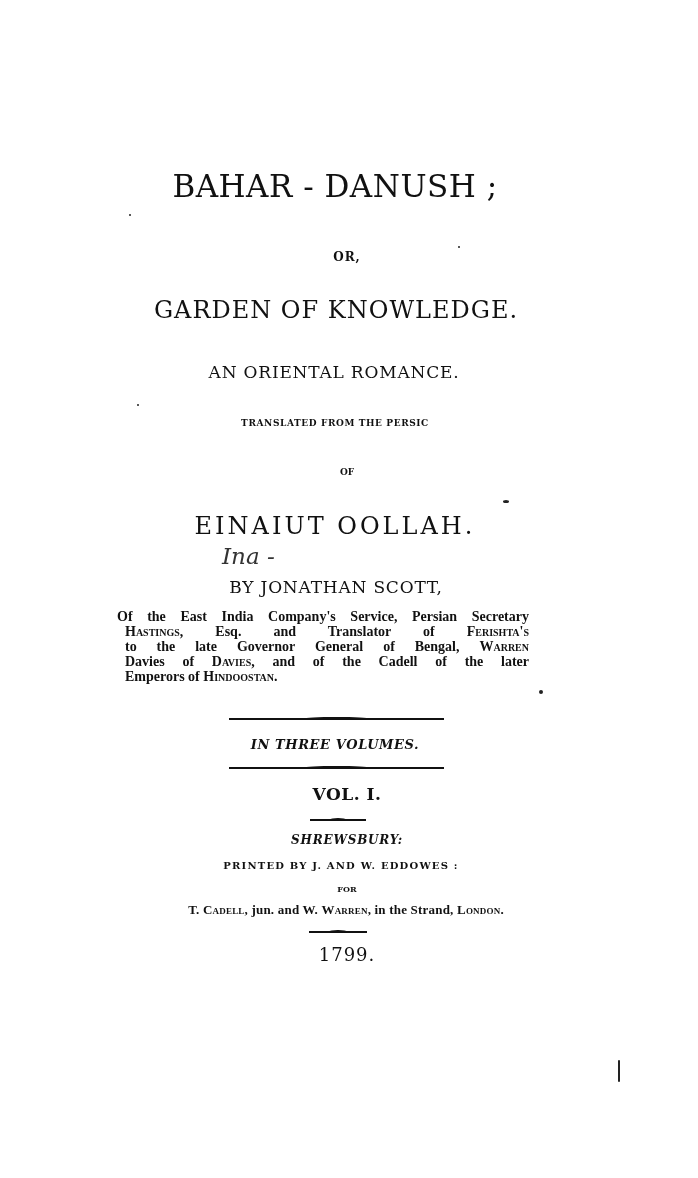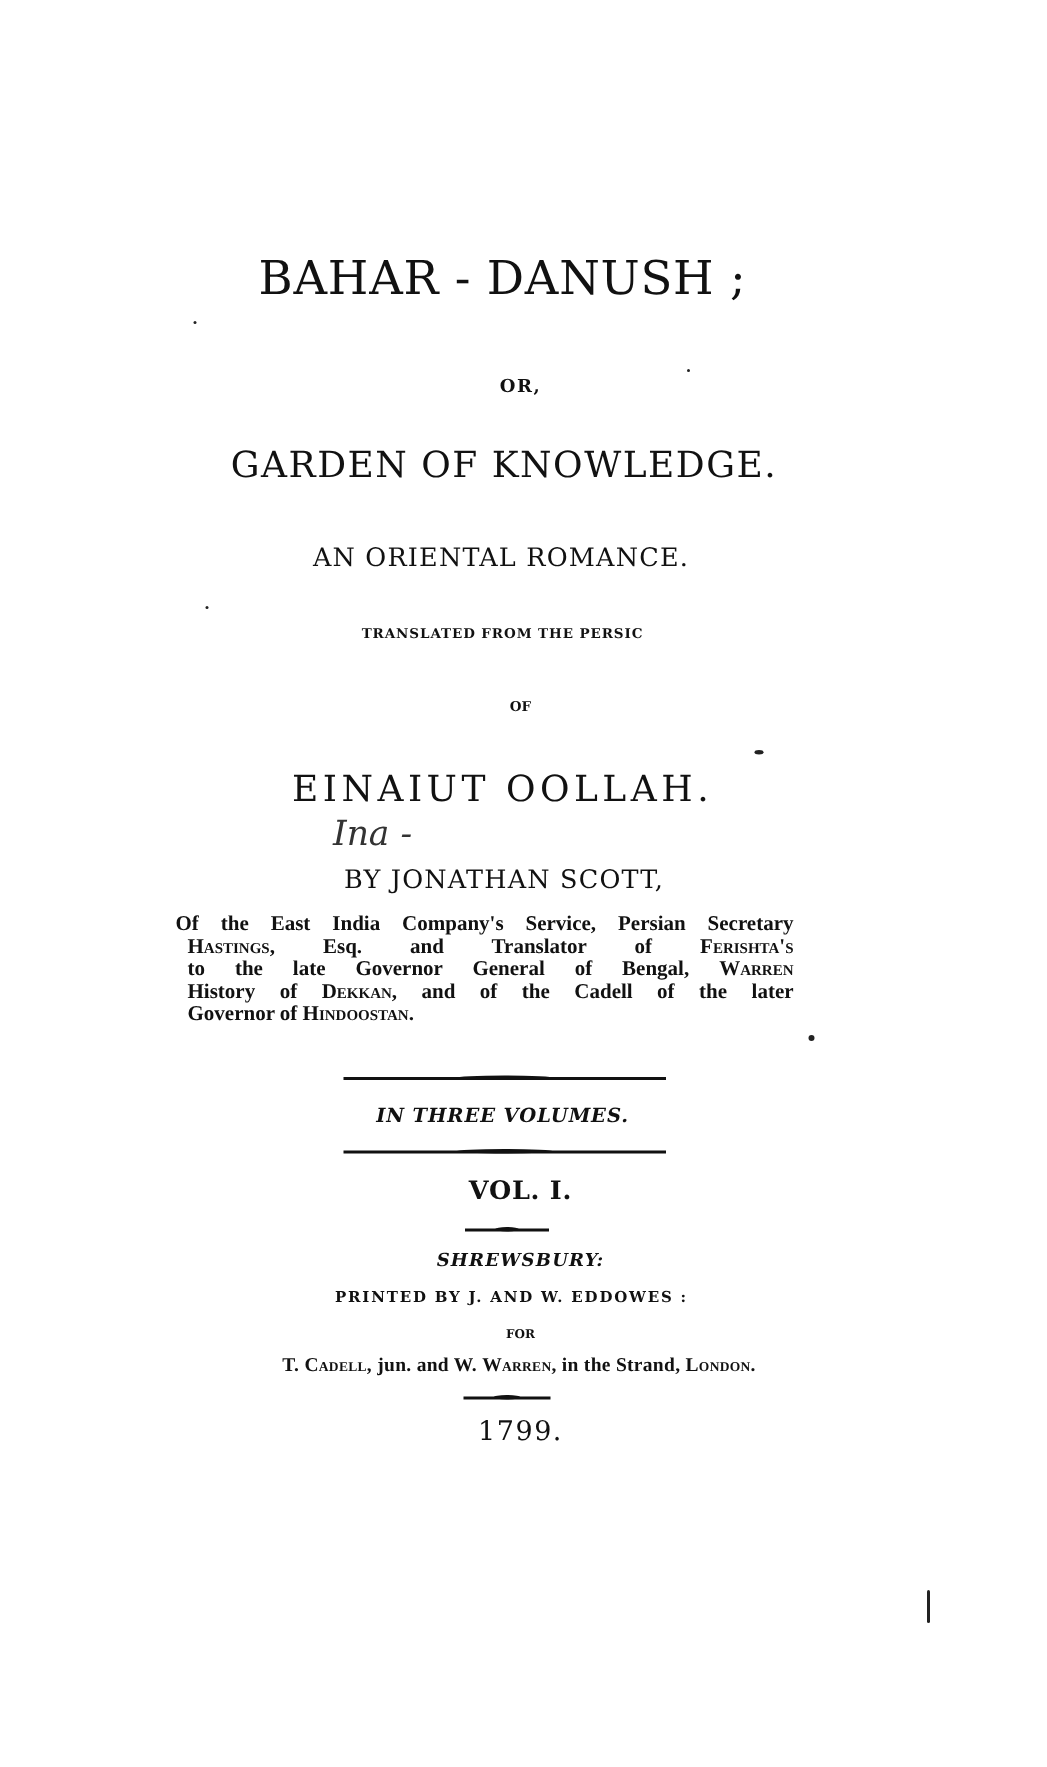--- a/index.html
+++ b/index.html
@@ -48,22 +48,22 @@
   <div class="line translated">TRANSLATED FROM THE PERSIC</div>
   <div class="line of">OF</div>
   <div class="line author-orig">EINAIUT OOLLAH.</div>
   <div class="handwriting">Ina -</div>
   <div class="line by">BY JONATHAN SCOTT,</div>
 
   <div class="bio">
     <span class="l first">Of the East India Company's Service, Persian Secretary</span>
     <span class="l indent"><span class="sc">Hastings</span><span>, Esq. and Translator of</span> <span class="sc">Ferishta's</span></span>
     <span class="l indent"><span>to the late Governor General of Bengal,</span> <span class="sc">Warren</span></span>
-    <span class="l indent"><span>History of</span> <span class="sc">Dekkan</span><span>, and of the Cadell of the later</span></span>
-    <span class="l indent last"><span>Governor of</span> <span class="sc">Hindoostan</span><span>.</span></span>
+    <span class="l indent"><span>Davies of</span> <span class="sc">Davies</span><span>, and of the Cadell of the later</span></span>
+    <span class="l indent last"><span>Emperors of</span> <span class="sc">Hindoostan</span><span>.</span></span>
   </div>
 
   <div class="rule thick" style="top:718px; left:229px; width:215px;"></div>
   <div class="line volumes">IN THREE VOLUMES.</div>
   <div class="rule thick" style="top:767px; left:229px; width:215px;"></div>
   <div class="line vol">VOL. I.</div>
   <div class="rule thick" style="top:819px; left:310px; width:56px;"></div>
   <div class="line city">SHREWSBURY:</div>
   <div class="line printed">PRINTED BY J. AND W. EDDOWES :</div>
   <div class="line for">FOR</div>

